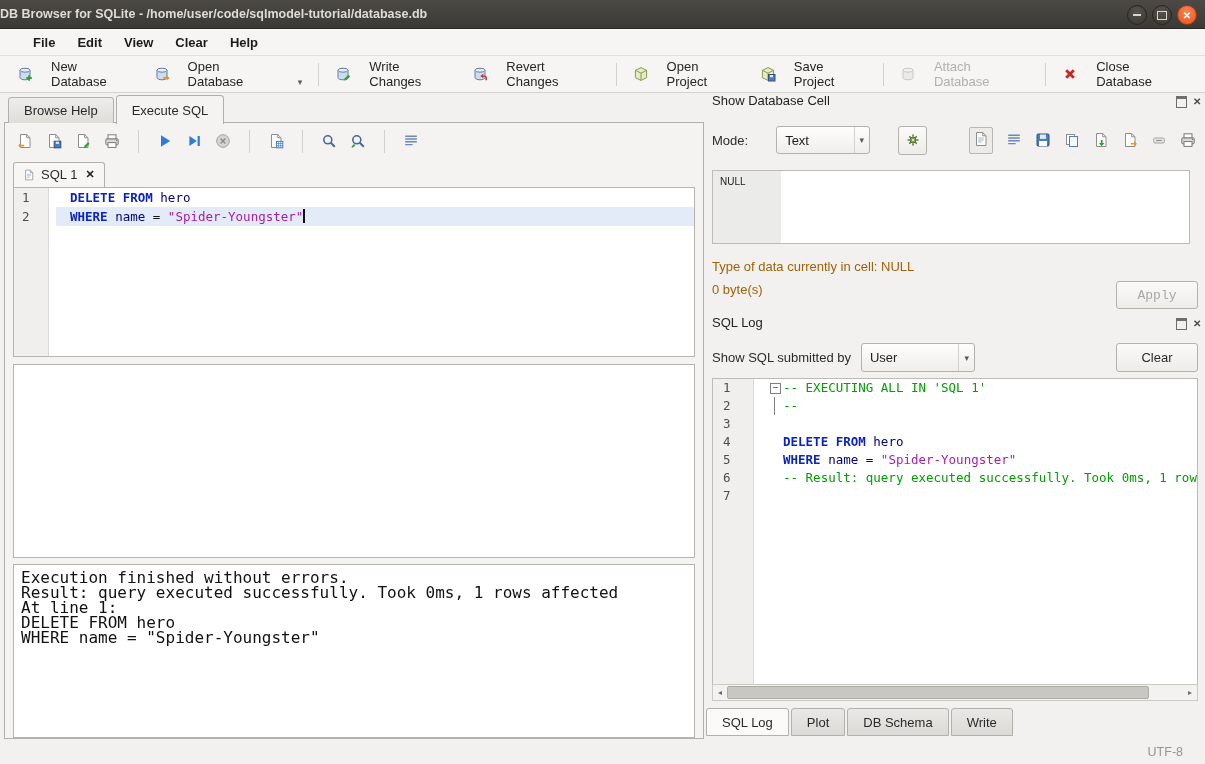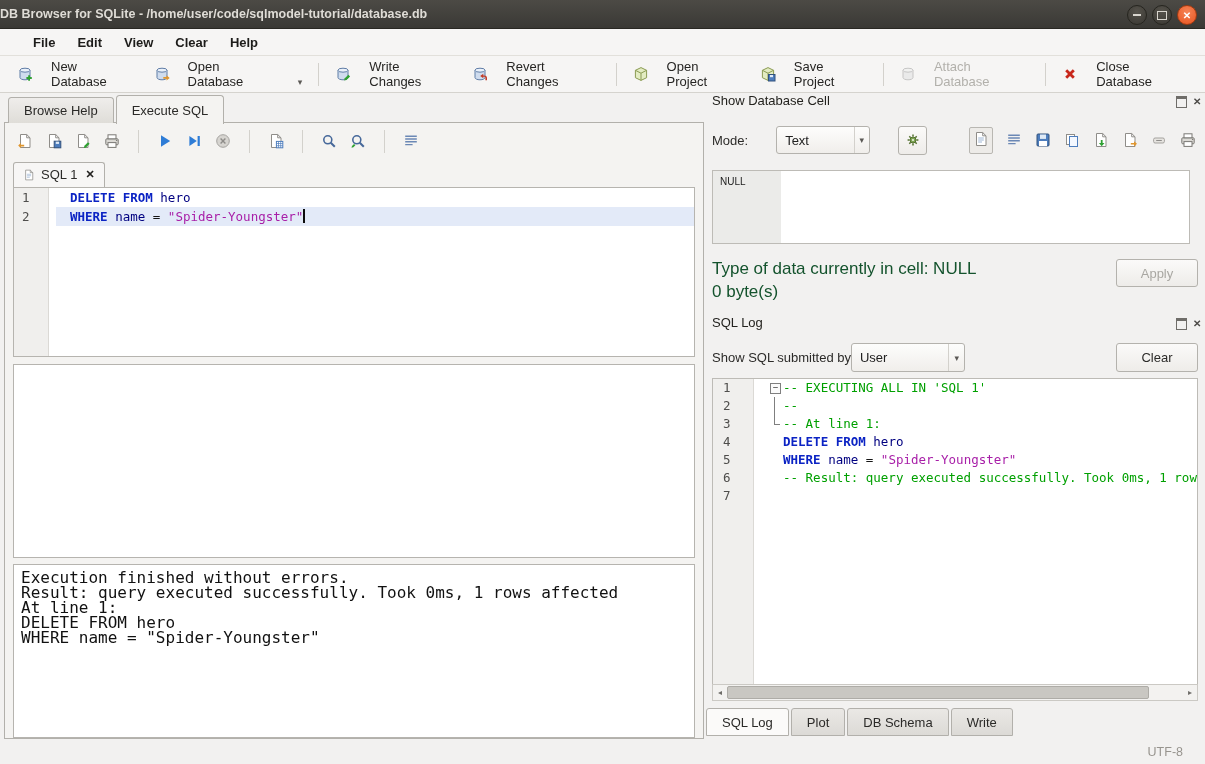--- a/index.html
+++ b/index.html
@@ -84,21 +84,21 @@
   .combo-arrow{font-size:9px;color:#5a5855;border-left:1px solid #d3d1cc;margin-left:8px;padding:0 5px;height:100%;display:flex;align-items:center;}
   .btn{position:absolute;height:26px;width:80px;background:linear-gradient(#fbfaf9,#eeece9);border:1px solid #b4b2ad;border-radius:3px;font-size:13px;color:#2c2b29;display:flex;align-items:center;justify-content:center;}
   .btn.disabled{color:#a9a7a2;}
   .mode-row{position:absolute;left:712px;top:126px;width:484px;height:28px;display:flex;align-items:center;gap:20px;}
   .mini-btn{width:27px;height:27px;border:1px solid #b4b2ad;border-radius:3px;background:linear-gradient(#fbfaf9,#eeece9);display:flex;align-items:center;justify-content:center;margin-left:8px;}
   .cell-icons{margin-left:auto;display:flex;align-items:center;gap:13px;}
   .framed{border:1px solid #b9b7b2;background:#edebe8;border-radius:2px;padding:3px;}
   .cell-box{position:absolute;left:712px;top:170px;width:476px;height:72px;background:#fff;border:1px solid #bdbbb6;overflow:hidden;}
   .cell-strip{position:absolute;left:0;top:0;bottom:0;width:68px;background:#ebebe9;}
   .cell-null{position:absolute;left:7px;top:5px;font-size:10px;color:#1c1c1c;}
-  .info-text{position:absolute;left:712px;font-size:17px;color:#14532d;}
+  .info-text{position:absolute;left:712px;font-size:13px;color:#a16207;}
   .log-box{position:absolute;left:712px;top:378px;width:484px;height:306px;background:#fff;border:1px solid #bdbbb6;overflow:hidden;}
   .hscroll{position:absolute;left:712px;top:684px;width:484px;height:15px;background:#f3f2f0;border:1px solid #cbc9c4;display:flex;align-items:center;}
   .hs-arrow{width:14px;text-align:center;font-size:8px;color:#6e6c68;flex:none;}
   .hs-thumb{height:11px;width:420px;background:#c9c7c2;border:1px solid #aeaca7;border-radius:2px;flex:none;}
   .bottom-tabs{position:absolute;left:706px;top:708px;display:flex;}
   .btab{height:26px;display:flex;align-items:center;padding:0 15px;background:linear-gradient(#eae8e5,#dcdad6);border:1px solid #b2b0ab;border-radius:3px 3px 0 0;margin-right:2px;color:#2b2a28;}
   .btab.active{background:#fbfaf9;}
 
   
   .statusbar{position:absolute;left:0;right:0;bottom:0;height:25px;display:flex;align-items:center;justify-content:flex-end;padding-right:22px;color:#97948e;font-size:12.5px;}
@@ -443,46 +443,46 @@
     </span>
   </div>
 
   <div class="cell-box">
     <span class="cell-strip"></span>
     <span class="cell-null">NULL</span>
   </div>
 
   <span class="info-text" style="top:259px;">Type of data currently in cell: NULL</span>
   <span class="info-text" style="top:282px;">0 byte(s)</span>
-  <span class="btn disabled" style="left:1116px;top:259px;">Apply</span>
+  <span class="btn disabled" style="left:1116px;top:281px;font-family:Liberation Mono, monospace;">Apply</span>
 
   <span class="dock-title" style="left:712px;top:315px;">SQL Log</span>
   <span class="dock-icons" style="left:1176px;top:318px;">
     <span>
         <span class="float-glyph"></span>
       </span>
     <span class="dock-x">✕</span>
   </span>
 
   <div style="position:absolute;left:712px;top:343px;display:flex;align-items:center;">
     <span>Show SQL submitted by</span>
-    <span class="combo" style="width:104px;height:27px;">
+    <span class="combo" style="margin-left:10px;width:104px;height:27px;">
       <span style="flex:1">User</span>
       <span class="combo-arrow">▾</span>
     </span>
   </div>
   <span class="btn" style="left:1116px;top:343px;height:27px;">Clear</span>
 
   <div class="log-box">
     <div class="code-area log">
       <div class="gutter-bg"></div>
       <div id="log-lines">
           <div class="code-row"><span class="ln">1</span><span class="code-content"><span class="fold start"><span class="fold-box">−</span></span><span class="tok-com">-- EXECUTING ALL IN 'SQL 1'</span></span></div>
           <div class="code-row"><span class="ln">2</span><span class="code-content"><span class="fold mid"></span><span class="tok-com">--</span></span></div>
-          <div class="code-row"><span class="ln">3</span><span class="code-content"><span class="fold end"></span><span class="tok-com">-- At line 1:</span></span></div>
+          <div class="code-row"><span class="ln">3</span></div>
           <div class="code-row"><span class="ln">4</span><span class="code-content"><span class="fold"></span><span class="tok-kw">DELETE</span><span class="tok-pl"> </span><span class="tok-kw">FROM</span><span class="tok-pl"> </span><span class="tok-id">hero</span></span></div>
           <div class="code-row"><span class="ln">5</span><span class="code-content"><span class="fold"></span><span class="tok-kw">WHERE</span><span class="tok-pl"> </span><span class="tok-id">name</span><span class="tok-pl"> = </span><span class="tok-str">"Spider-Youngster"</span></span></div>
           <div class="code-row"><span class="ln">6</span><span class="code-content"><span class="fold"></span><span class="tok-com">-- Result: query executed successfully. Took 0ms, 1 rows aff</span></span></div>
           <div class="code-row"><span class="ln">7</span><span class="code-content"><span class="fold"></span></span></div>
         </div>
     </div>
   </div>
 
   <div class="hscroll">
     <span class="hs-arrow">◂</span>

